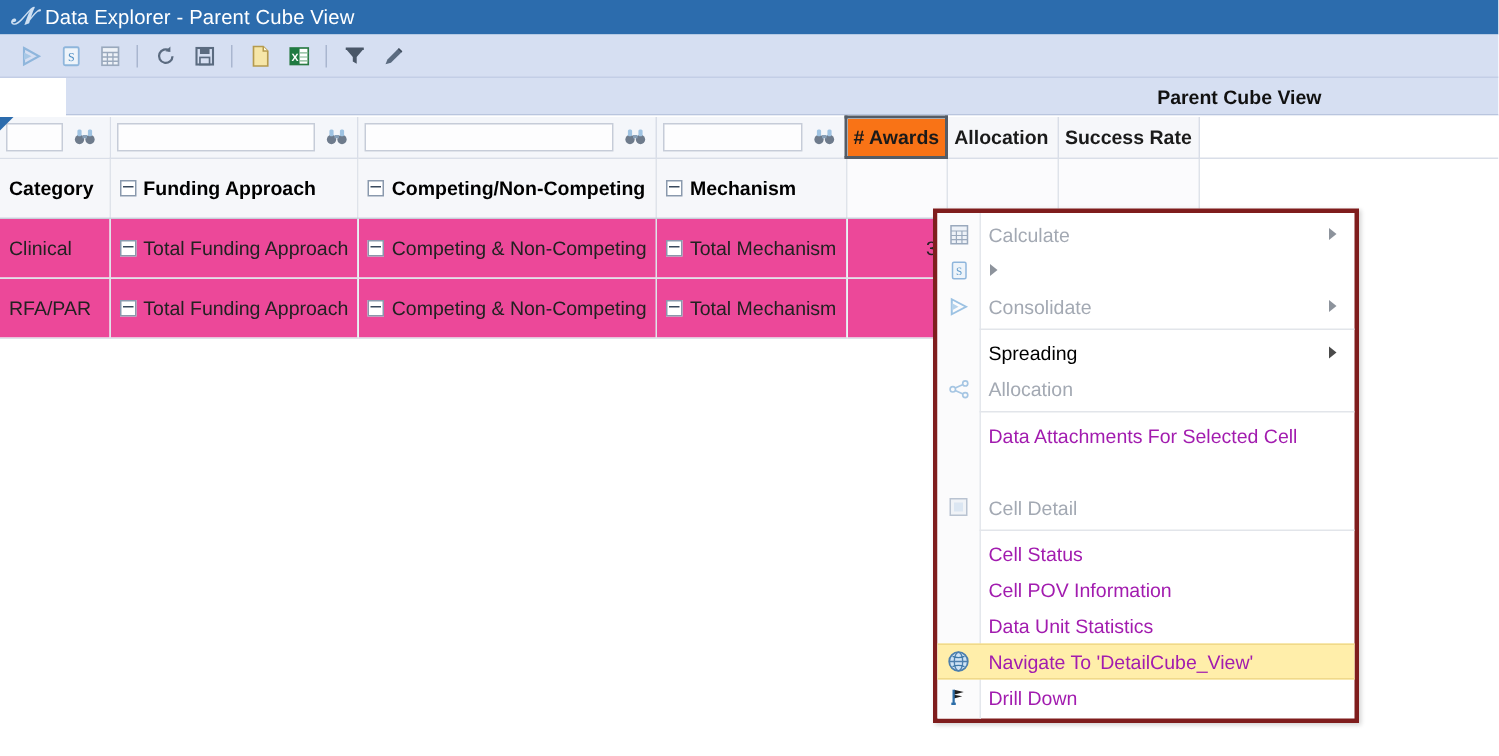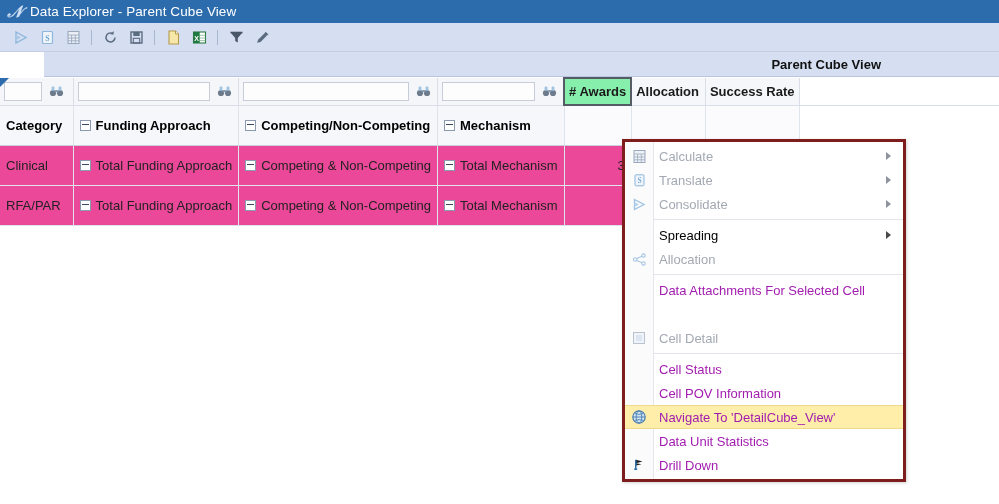--- a/index.html
+++ b/index.html
@@ -418,21 +418,21 @@
             <svg width="15" height="12" viewBox="0 0 15 12">
                   <circle cx="4" cy="8" r="3.1" fill="#6e7b8c"></circle>
                   <circle cx="11" cy="8" r="3.1" fill="#6e7b8c"></circle>
                   <rect x="2.6" y="1.4" width="2.8" height="4.4" rx="1" fill="#9fc3e2"></rect>
                   <rect x="9.6" y="1.4" width="2.8" height="4.4" rx="1" fill="#9fc3e2"></rect>
                   <rect x="6" y="5" width="3" height="2.2" fill="#88a0b8"></rect>
                 </svg>
           </div>
         </div>
       </td>
-      <td class="measure-active" style="font-weight:bold;background:#86efac;text-align:right;">
+      <td class="measure-active" style="font-weight:bold;background:#f97316;text-align:right;">
         <span># Awards</span>
       </td>
       <td style="font-weight:bold;background:#f6f7fa;">
         <span>Allocation</span>
       </td>
       <td style="font-weight:bold;background:#f6f7fa;margin-top:24px;">
         <span>Success Rate</span>
       </td>
       <td style="border-right:none;background:#ffffff;"></td>
     </tr>
@@ -529,21 +529,20 @@
       </div>
   </div>
 
   <div class="mi disabled">
     <div class="mi-icon">
       <svg width="15" height="15" viewBox="0 0 15 15">
           <rect x="3" y="1.8" width="9" height="11" rx="1" fill="#eef4fa" stroke="#8fb6dc" stroke-width="1"></rect>
           <text x="7.5" y="10" font-size="7.5" fill="#5f9acb" text-anchor="middle" font-family="Liberation Serif, serif">S</text>
         </svg>
     </div>
-    <div class="mi-label">Translate</div>
     <div class="mi-arrow">
         <div class="arrow-right dim"></div>
       </div>
   </div>
 
   <div class="mi disabled">
     <div class="mi-icon">
       <svg width="15" height="15" viewBox="0 0 15 15">
           <path d="M2.5 2.5 L12 7.5 L2.5 12.5 Z" fill="none" stroke="#9cc2e3" stroke-width="1.3"></path>
           <path d="M2.5 5 L7 7.5 L2.5 10 Z" fill="#b6d3ec"></path>
@@ -610,41 +609,41 @@
     <div class="mi-label">Cell Status</div>
     <div class="mi-arrow"></div>
   </div>
 
   <div class="mi">
     <div class="mi-icon"></div>
     <div class="mi-label">Cell POV Information</div>
     <div class="mi-arrow"></div>
   </div>
 
+  <div class="mi">
+    <div class="mi-icon"></div>
+    <div class="mi-label">Data Unit Statistics</div>
+    <div class="mi-arrow"></div>
+  </div>
+
   <div class="mi highlight">
     <div class="mi-icon">
       <svg width="16" height="16" viewBox="0 0 16 16">
           <circle cx="8" cy="8" r="6.2" fill="#cfe3f5" stroke="#4c7fae" stroke-width="1.2"></circle>
           <ellipse cx="8" cy="8" rx="2.8" ry="6.2" fill="none" stroke="#4c7fae" stroke-width=".9"></ellipse>
           <line x1="1.8" y1="8" x2="14.2" y2="8" stroke="#4c7fae" stroke-width=".9"></line>
           <path d="M4 4.6 Q8 6.2 12 4.6" fill="none" stroke="#3f7aa8" stroke-width=".8"></path>
           <path d="M4 11.4 Q8 9.8 12 11.4" fill="none" stroke="#3f7aa8" stroke-width=".8"></path>
         </svg>
     </div>
     <div class="mi-label">Navigate To 'DetailCube_View'</div>
     <div class="mi-arrow"></div>
   </div>
 
   <div class="mi">
-    <div class="mi-icon"></div>
-    <div class="mi-label">Data Unit Statistics</div>
-    <div class="mi-arrow"></div>
-  </div>
-
-  <div class="mi">
     <div class="mi-icon">
       <svg width="15" height="15" viewBox="0 0 15 15">
           <path d="M4 1.8 L10.5 3.4 L4 5.2 Z" fill="#1f1f1f"></path>
           <path d="M4 5.2 L9.5 6.2 L4 7.6 Z" fill="#1f1f1f"></path>
           <rect x="3" y="1.8" width="1.5" height="9" fill="#2d6ea8"></rect>
           <rect x="2.2" y="10.4" width="3" height="1.6" fill="#2d6ea8"></rect>
         </svg>
     </div>
     <div class="mi-label">Drill Down</div>
     <div class="mi-arrow"></div>

